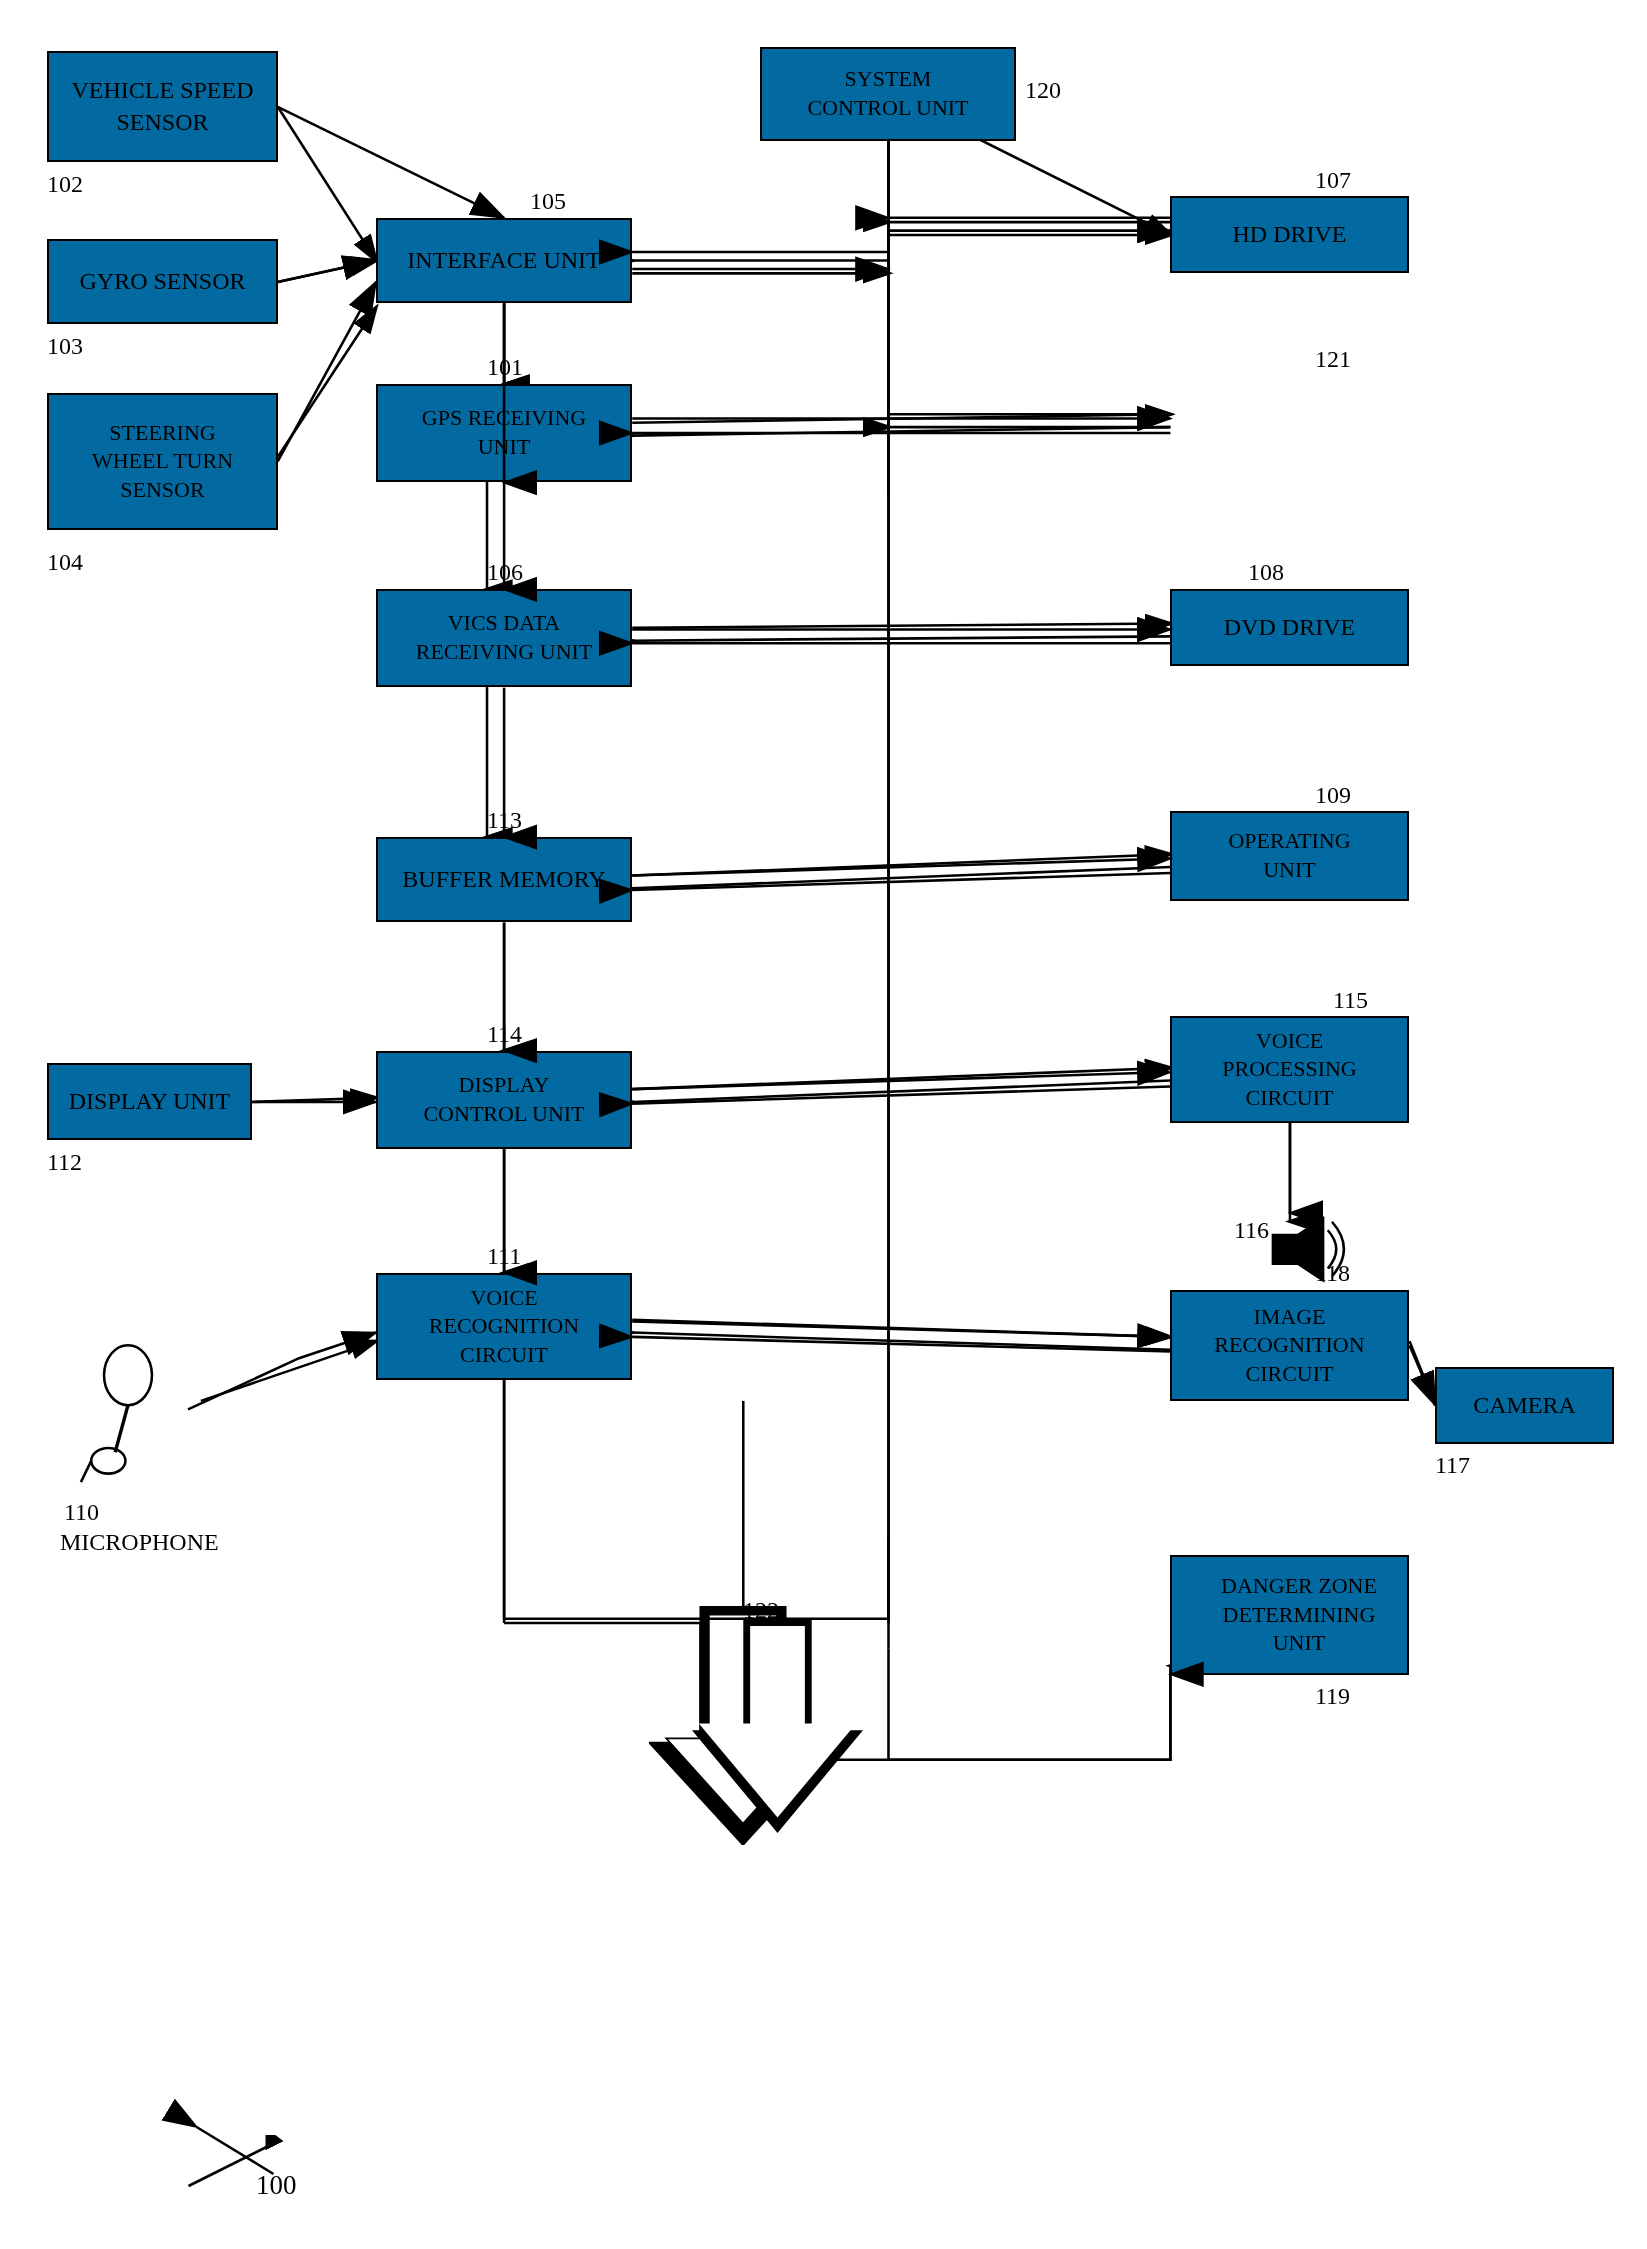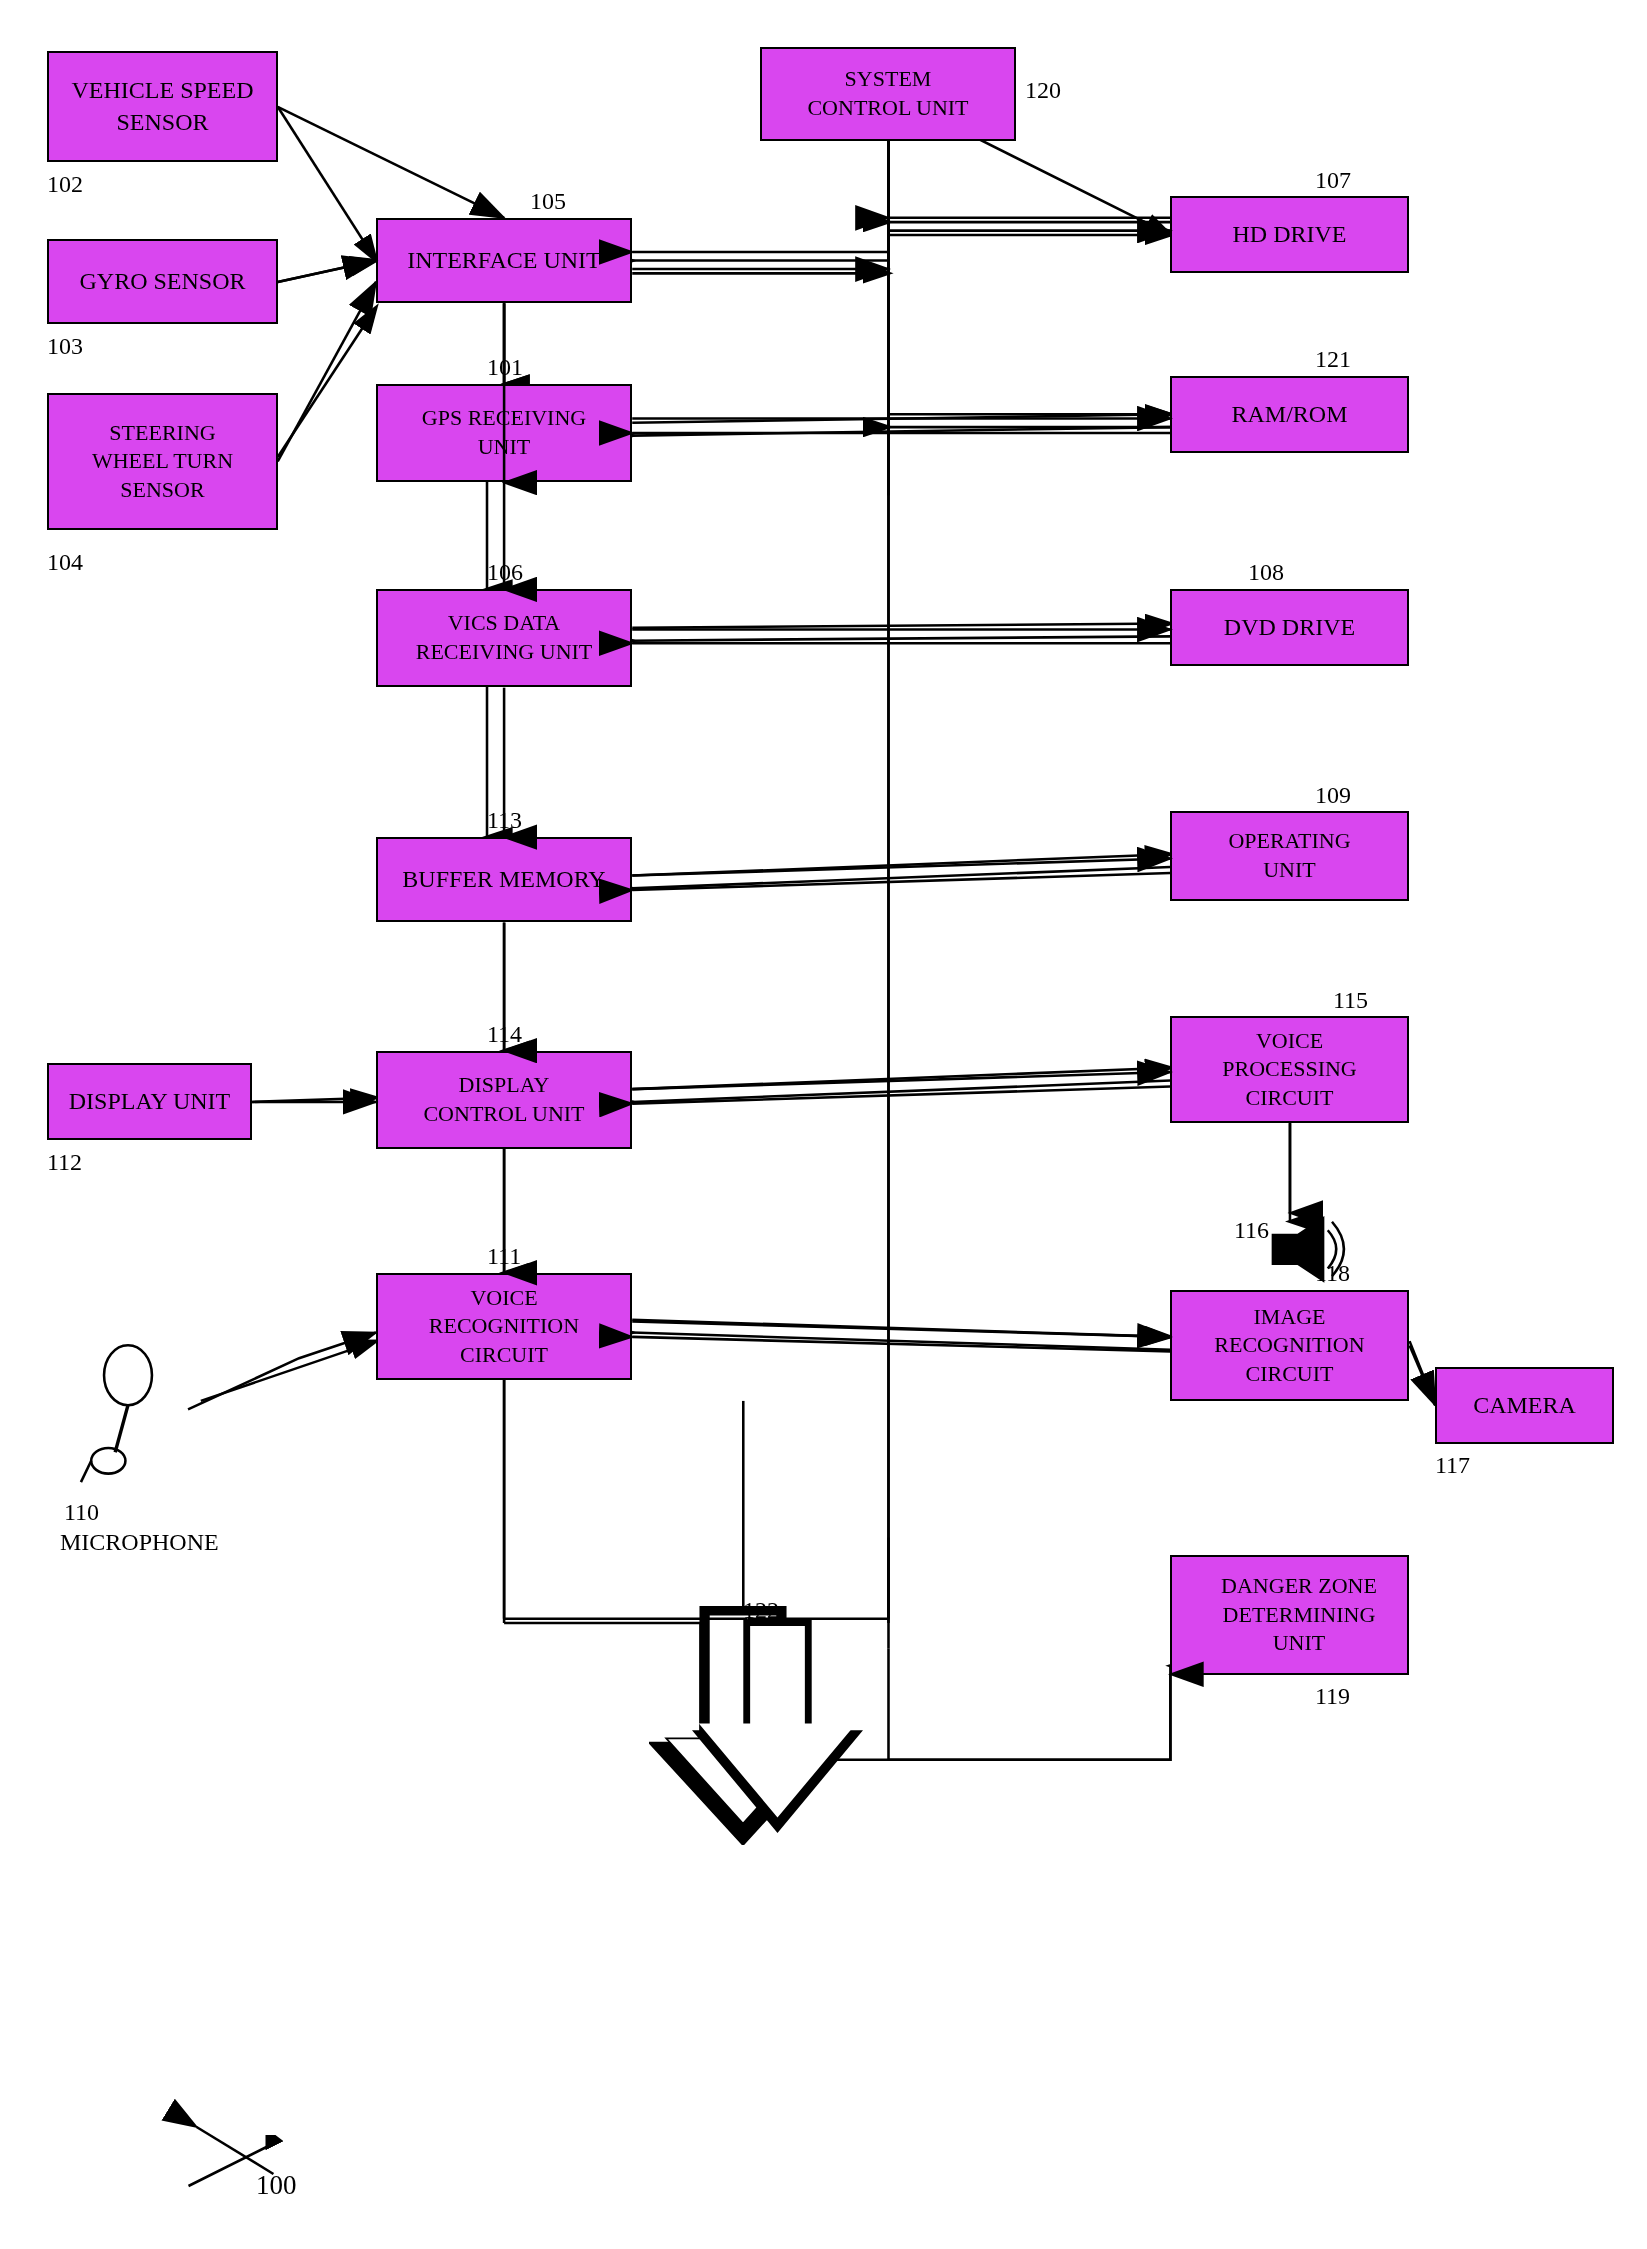--- a/index.html
+++ b/index.html
@@ -13,21 +13,21 @@
     }
     .diagram {
       position: absolute;
       top: 0; left: 0;
       width: 1648px;
       height: 2250px;
     }
     .box {
       position: absolute;
       border: 2.6px solid #000;
-      background: #d946ef;
+      background: #0369a1;
       display: flex;
       align-items: center;
       justify-content: center;
       text-align: center;
       font-size: 24px;
       font-weight: normal;
       line-height: 1.3;
     }
     .label {
       position: absolute;
@@ -198,23 +198,20 @@
   <div class="box" style="left:760px; top:47px; width:256px; height:94px; font-size:22px;">
     <span>SYSTEM<br>CONTROL UNIT</span>
   </div>
   <span class="number-label" style="left:1025px; top:77px;">120</span>
 
   <div class="box" style="left:1170px; top:196px; width:239px; height:77px;">
     <span>HD DRIVE</span>
   </div>
   <span class="number-label" style="left:1315px; top:167px;">107</span>
 
-  <div class="box" style="left:1170px; top:376px; width:239px; height:77px;">
-    <span>RAM/ROM</span>
-  </div>
   <span class="number-label" style="left:1315px; top:346px;">121</span>
 
   <div class="box" style="left:1170px; top:589px; width:239px; height:77px;">
     <span>DVD DRIVE</span>
   </div>
   <span class="number-label" style="left:1248px; top:559px;font-family:Liberation Serif, serif;">108</span>
 
   <div class="box" style="left:1170px; top:811px; width:239px; height:90px; font-size:22px;text-align:center;">
     <span>OPERATING<br>UNIT</span>
   </div>

